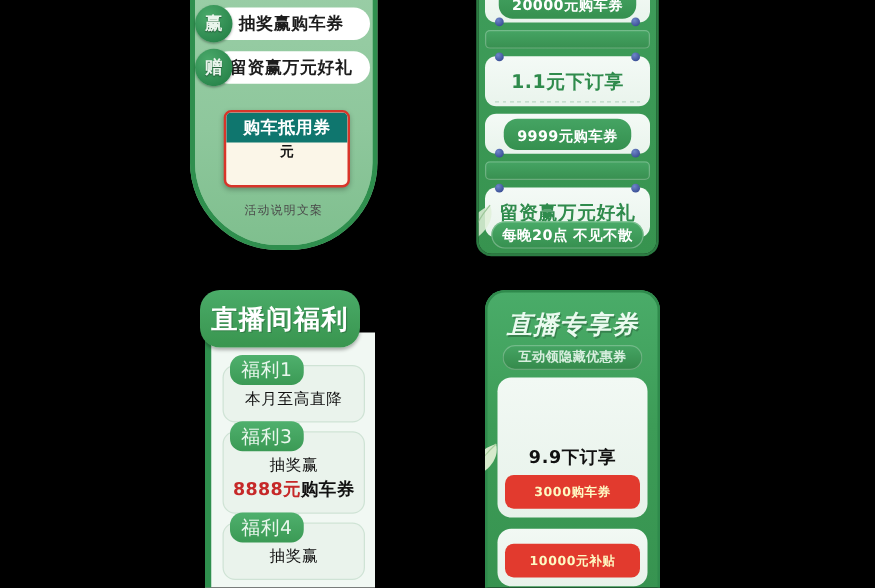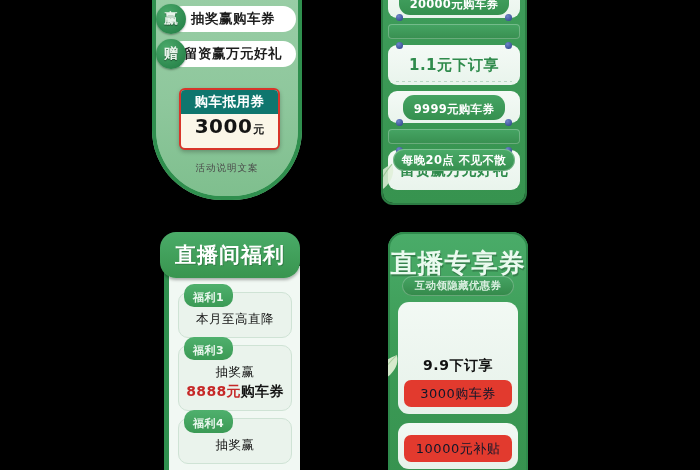--- a/index.html
+++ b/index.html
@@ -55,69 +55,69 @@
       display:flex;align-items:center;justify-content:center;}
   .tr-card.h-pill{height:32px;}
   .tr-card.h-txt{height:40px;}
   .tr-card .pill{background:linear-gradient(180deg,#45a463,#35904f);
       border-radius:11px;padding:3px 11px;}
   .tr-card .pill span{color:#fff;font-size:11.5px;font-weight:bold;letter-spacing:.3px;}
   .tr-card .big{font-size:15px;font-weight:bold;color:#2f8b4c;letter-spacing:.5px;}
   .tr-bar{height:15px;border-radius:4px;margin-bottom:6px;
       background:linear-gradient(180deg,#46a564,#388f50);
       box-shadow:inset 0 0 0 1px rgba(255,255,255,.25);}
-  .tr-foot{position:absolute;left:10px;right:10px;bottom:32px;height:22px;
+  .tr-foot{position:absolute;left:10px;right:10px;bottom:4px;height:22px;
       border-radius:11px;background:linear-gradient(180deg,#4aab68,#368f4f);
       display:flex;align-items:center;justify-content:center;
       box-shadow:inset 0 0 0 1px rgba(255,255,255,.28);}
   .tr-foot span{color:#fff;font-size:11.5px;font-weight:bold;letter-spacing:.4px;}
   .dots{position:absolute;left:8px;right:8px;height:1px;
       background:repeating-linear-gradient(90deg,#b9d7c4 0 3px,transparent 3px 6px);}
   .pin{position:absolute;width:7px;height:7px;border-radius:50%;
       background:radial-gradient(circle at 35% 30%,#6f86c9,#2b3f86);}
 
   
   .bl{left:160px;top:232px;width:140px;height:240px;}
-  .bl-head{position:absolute;left:0;top:0;width:140px;height:46px;border-radius:16px;
+  .bl-head{position:absolute;left:0;top:0;width:128px;height:46px;border-radius:16px;
       background:linear-gradient(180deg,#4aab68 0%,#39954f 100%);
       display:flex;align-items:center;justify-content:center;z-index:3;
       box-shadow:0 2px 3px rgba(0,0,0,.3);}
   .bl-head span{font-size:21px;font-weight:bold;color:#fff;letter-spacing:1px;
       text-shadow:1px 1px 0 rgba(0,0,0,.18);}
   .bl-body{position:absolute;left:4px;top:34px;width:132px;height:206px;
       background:#f1f8f3;border-left:5px solid #2f8f4e;border-right:5px solid #2f8f4e;}
   .bl-list{position:absolute;left:9px;top:26px;width:114px;}
   .bl-item{background:#eaf3ec;border:1px solid #cfe3d5;border-radius:10px;
       margin-bottom:7px;padding:18px 6px 9px 6px;position:relative;text-align:center;}
   .bl-tag{position:absolute;left:5px;top:-9px;background:linear-gradient(180deg,#4fb06d,#3b9a55);
       border-radius:10px;padding:2px 9px;}
-  .bl-tag span{color:#eaf7ee;font-size:11px;font-weight:bold;letter-spacing:.5px;}
+  .bl-tag span{color:#eaf7ee;font-size:15px;font-weight:normal;letter-spacing:.5px;}
   .bl-l1{font-size:12.5px;font-weight:normal;color:#121212;letter-spacing:.5px;display:block;}
   .bl-l2{font-size:14px;font-weight:bold;color:#121212;letter-spacing:.3px;display:block;margin-top:2px;}
   .bl-l2 em{font-style:normal;color:#c62828;}
 
   
   .br{left:388px;top:232px;width:140px;height:240px;border-radius:16px 16px 0 0;
       background:linear-gradient(180deg,#4aac69 0%,#3d9c57 45%,#379350 100%);
       box-shadow:inset 0 0 0 2px #2f8a4c;}
   .br-title{position:absolute;left:0;right:0;top:14px;text-align:center;}
-  .br-title span{font-size:26px;font-weight:bold;color:#eafaef;letter-spacing:1px;
-      text-shadow:1px 2px 0 rgba(0,0,0,.22);}
+  .br-title span{font-size:20px;font-weight:bold;color:#eafaef;letter-spacing:1px;
+      text-shadow:1px 2px 0 rgba(0,0,0,.22);font-style:italic;}
   .br-sub{position:absolute;left:14px;right:14px;top:44px;height:20px;border-radius:10px;
       background:linear-gradient(180deg,#46a564,#34894a);
       display:flex;align-items:center;justify-content:center;
       box-shadow:inset 0 0 0 1px rgba(255,255,255,.25);}
   .br-sub span{font-size:10.5px;font-weight:bold;color:#d7eede;letter-spacing:.3px;}
   .br-cards{position:absolute;left:10px;right:10px;top:70px;}
   .br-card{background:linear-gradient(180deg,#f2f9f4,#e7f2ea);border-radius:11px;
       padding:7px 6px 7px 6px;margin-bottom:9px;text-align:center;}
   .br-card .t{font-size:14px;font-weight:bold;color:#111;letter-spacing:.5px;display:block;margin-top:48px;}
   .br-card .red{margin-top:5px;background:#e23a2e;border-radius:7px;height:27px;
       display:flex;align-items:center;justify-content:center;}
-  .br-card .red span{color:#0f172a;font-size:13px;font-weight:normal;letter-spacing:.5px;}
+  .br-card .red span{color:#fef9c3;font-size:10px;font-weight:bold;letter-spacing:.5px;}
   .br-last{background:linear-gradient(180deg,#f2f9f4,#e7f2ea);border-radius:11px;
       padding:7px 6px;text-align:center;}
   .br-last span{font-size:14px;font-weight:bold;color:#111;letter-spacing:.5px;}
 
   
   .leaf{position:absolute;width:30px;height:26px;pointer-events:none;}
 </style>
 </head>
 <body style="background: rgb(0, 0, 0);">
 
@@ -143,21 +143,20 @@
           <span>赠</span>
         </div>
       </div>
     </div>
 
     <div class="coupon">
       <div class="coupon-head">
         <span>购车抵用券</span>
       </div>
       <div class="coupon-body">
-        <span class="amt">3000</span>
         <span class="unit">元</span>
       </div>
     </div>
 
     <div class="tl-note">
       <span>活动说明文案</span>
     </div>
   </div>
 
   <div class="panel tr">

